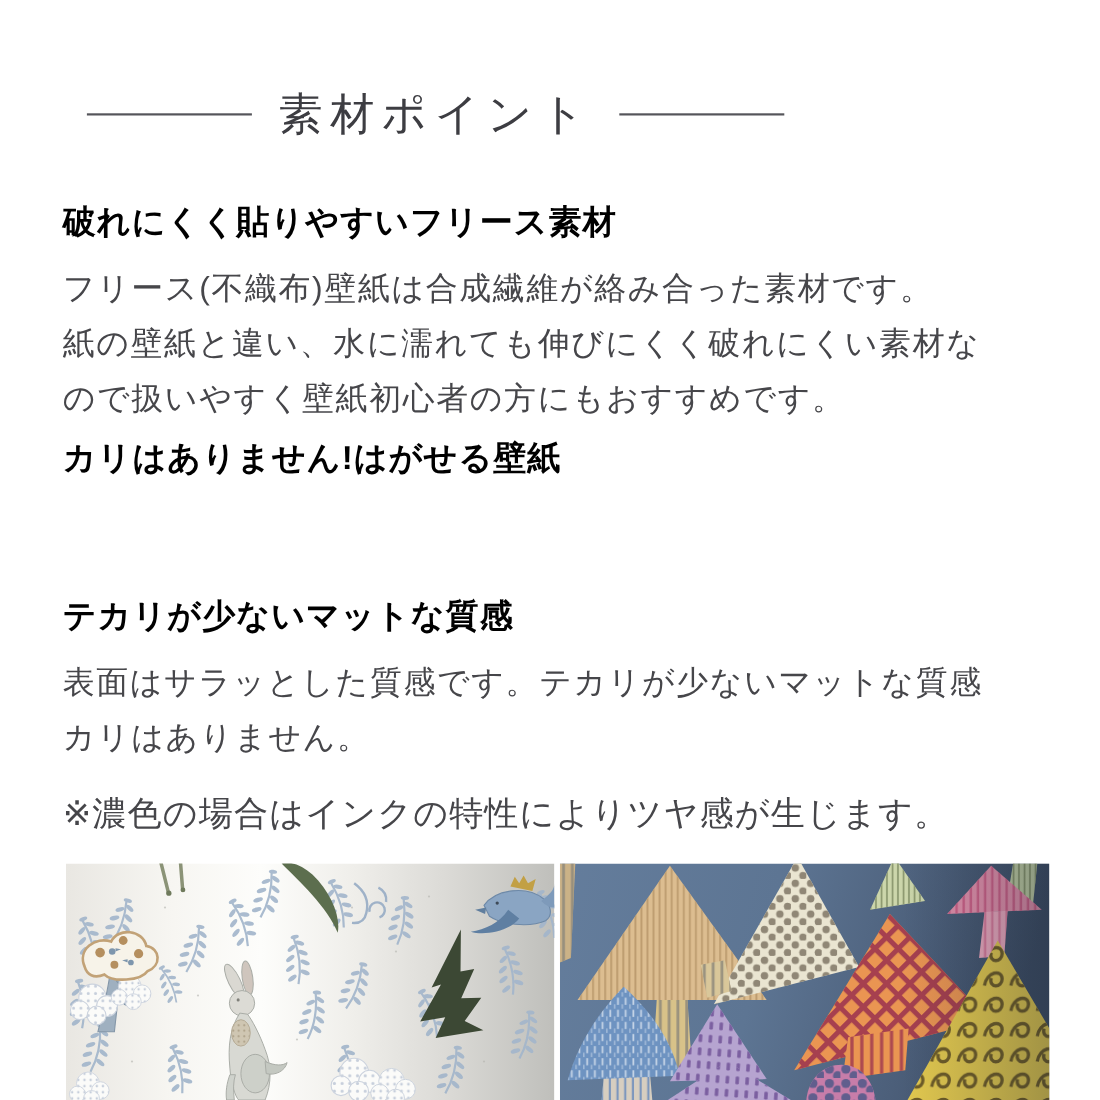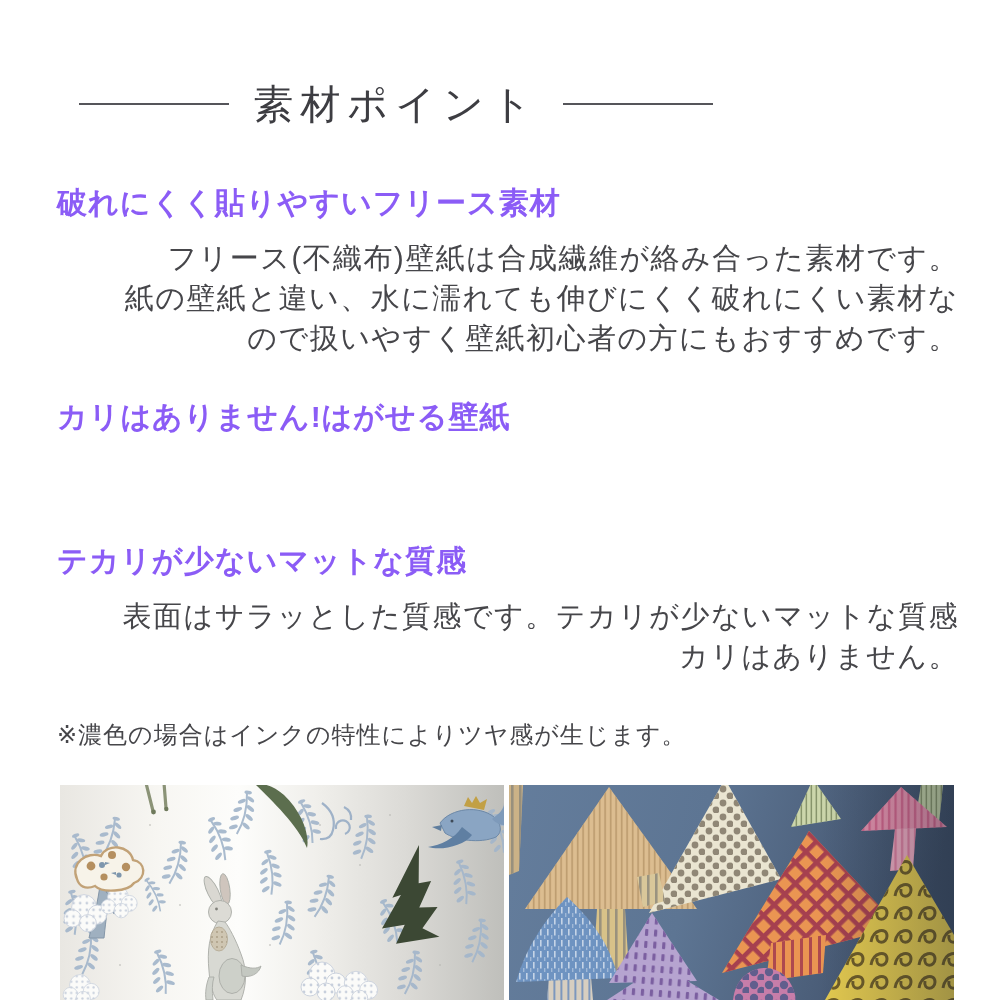--- a/index.html
+++ b/index.html
@@ -3,23 +3,23 @@
 <meta charset="utf-8">
 <style>
   html,body{margin:0;padding:0;background:#ffffff;}
   .page{position:relative;width:1000px;height:1000px;background:#ffffff;overflow:hidden;
         font-family:"Liberation Sans","DejaVu Sans",sans-serif;color:#46464a;}
   .title-row{position:absolute;top:79px;left:0;width:792px;display:flex;align-items:center;justify-content:center;gap:24px;}
   .title-line{width:150px;height:2px;background:#55555a;}
   .page-title{font-size:40px;letter-spacing:7px;color:#3d3d42;font-weight:400;line-height:1.25;white-space:nowrap;}
   .section{position:absolute;left:57px;width:902px;}
   .sec1{top:186px}.sec2{top:400px}.sec3{top:544px}
-  .section h2{margin:0 0 17px 0;font-size:30px;font-weight:700;color:#8b5cf6;letter-spacing:1px;line-height:1.15;}
-  .section p{margin:0;font-size:29px;line-height:40px;letter-spacing:1.5px;white-space:pre-line;color:#46464a;text-align:right;}
-  .note{position:absolute;left:57px;top:719px;font-size:24px;letter-spacing:1px;color:#46464a;}
+  .section h2{margin:0 0 17px 0;font-size:30px;font-weight:700;color:#000000;letter-spacing:1px;line-height:1.15;}
+  .section p{margin:0;font-size:29px;line-height:50px;letter-spacing:1.5px;white-space:pre-line;color:#46464a;}
+  .note{position:absolute;left:57px;top:719px;font-size:31px;letter-spacing:1px;color:#46464a;}
   .images-row{position:absolute;left:60px;top:785px;display:flex;gap:5px;}
   .photo{display:block;}
 </style>
 </head>
 <body>
 
 <div class="page">
 
   <div class="title-row">
     <span class="title-line"></span>

